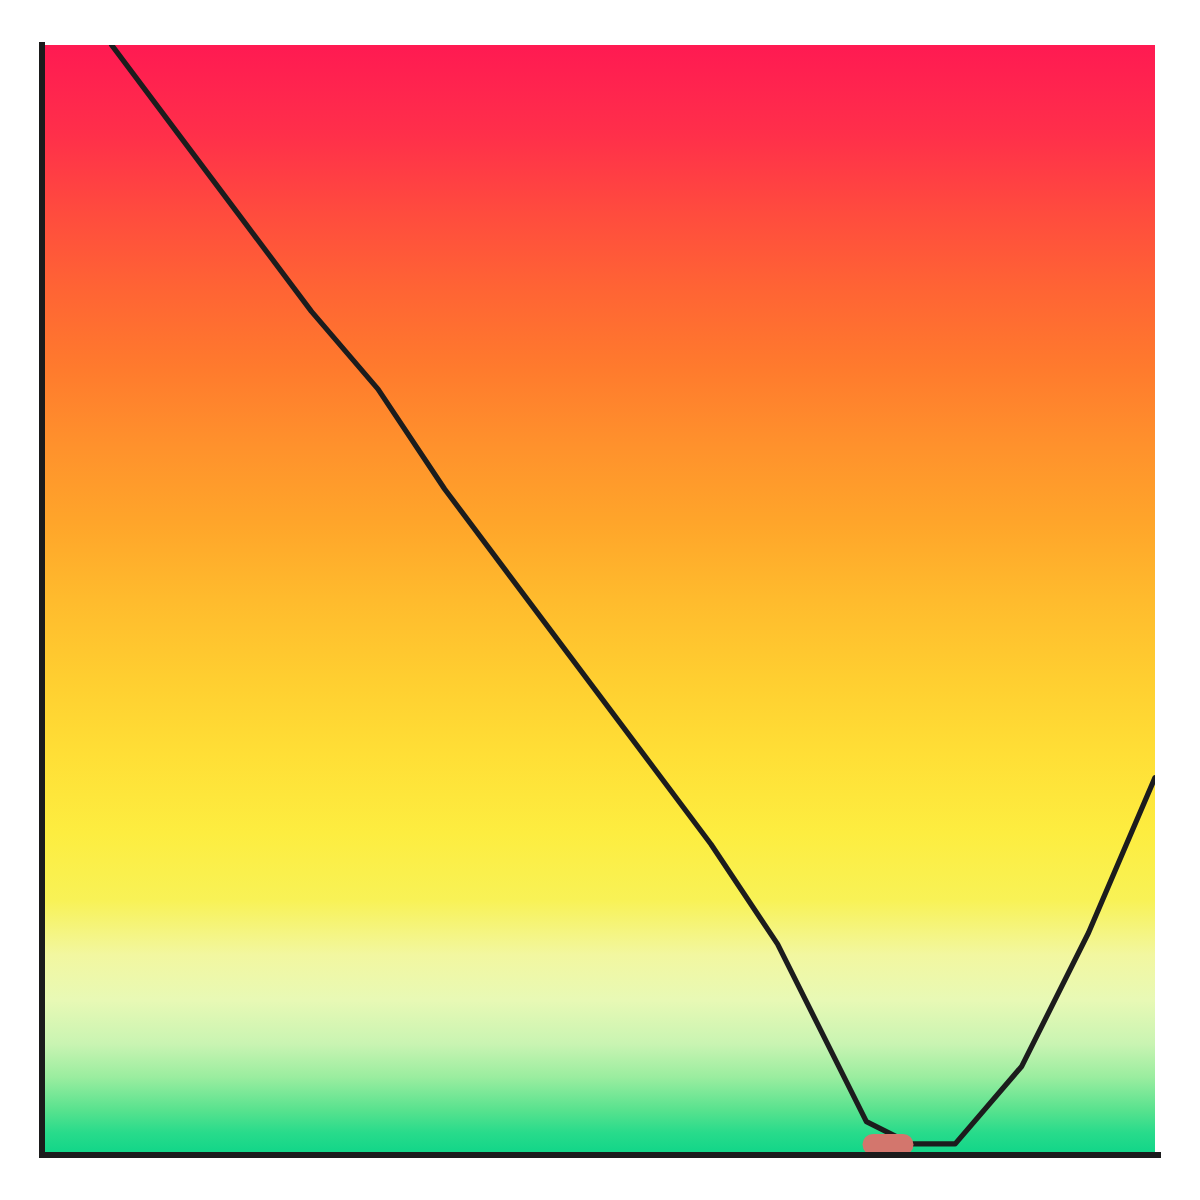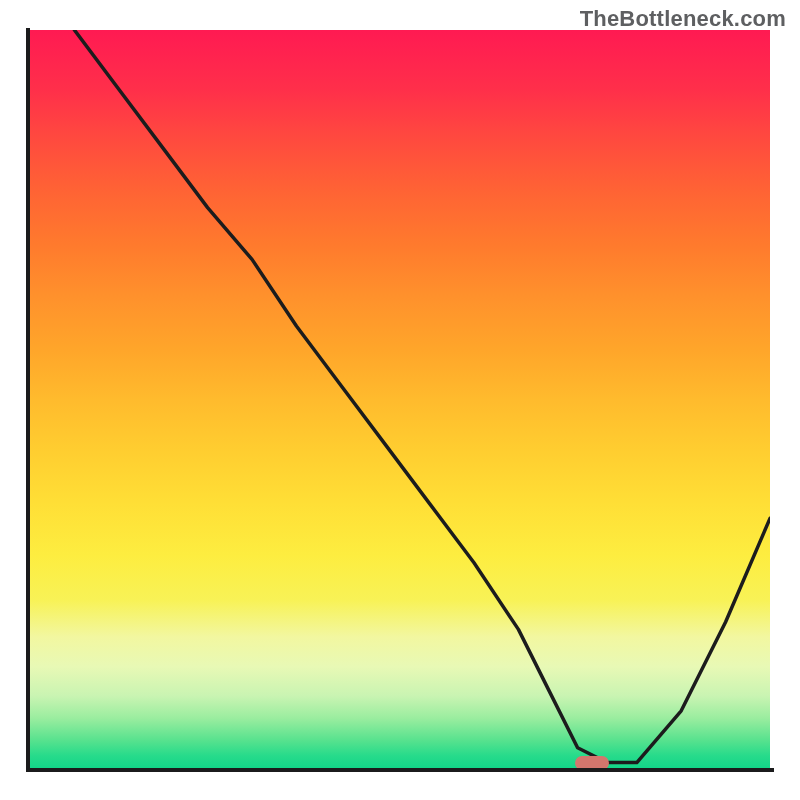--- a/index.html
+++ b/index.html
@@ -87,21 +87,20 @@
     height: 14px;
     border-radius: 7px;
     background: #d3766d;
   }
 </style>
 </head>
 <body>
 
 <div class="container">
 
-  <div class="watermark">TheBottleneck.com</div>
 
   <div class="plot-area">
     <div class="gradient-bg"></div>
 
     <svg class="curve" viewBox="0 0 740 740" preserveAspectRatio="none">
       <path id="curve-path" fill="none" stroke="#1c1c1d" stroke-width="3.5" stroke-linecap="round" stroke-linejoin="round" d="M44.4 0.0 L88.8 59.2 L133.2 118.4 L177.6 177.6 L222.0 229.4 L266.4 296.0 L310.8 355.2 L355.2 414.4 L399.6 473.6 L444.0 532.8 L488.4 599.4 L518.0 658.6 L547.6 717.8 L577.2 732.6 L606.8 732.6 L651.2 680.8 L695.6 592.0 L740.0 488.4"></path>
     </svg>
 
     <div id="marker" class="marker" style="left: 545.4px; top: 725.6px; background: rgb(211, 118, 109);"></div>
   </div>

